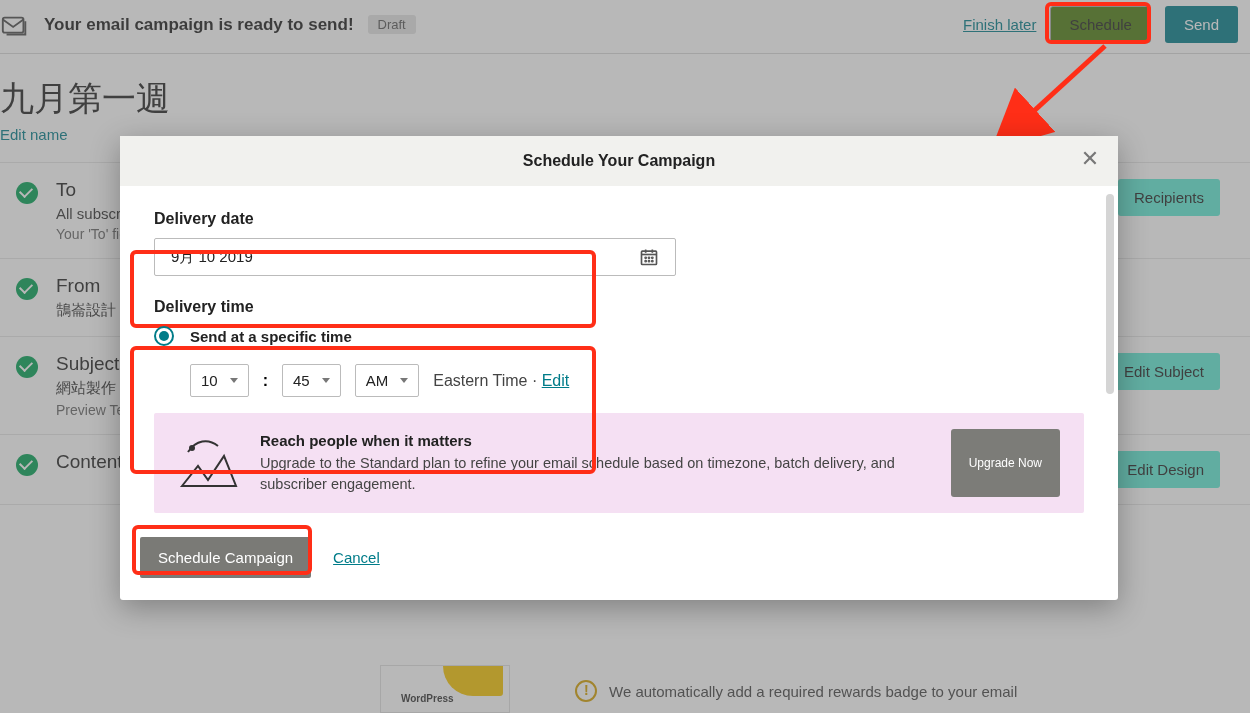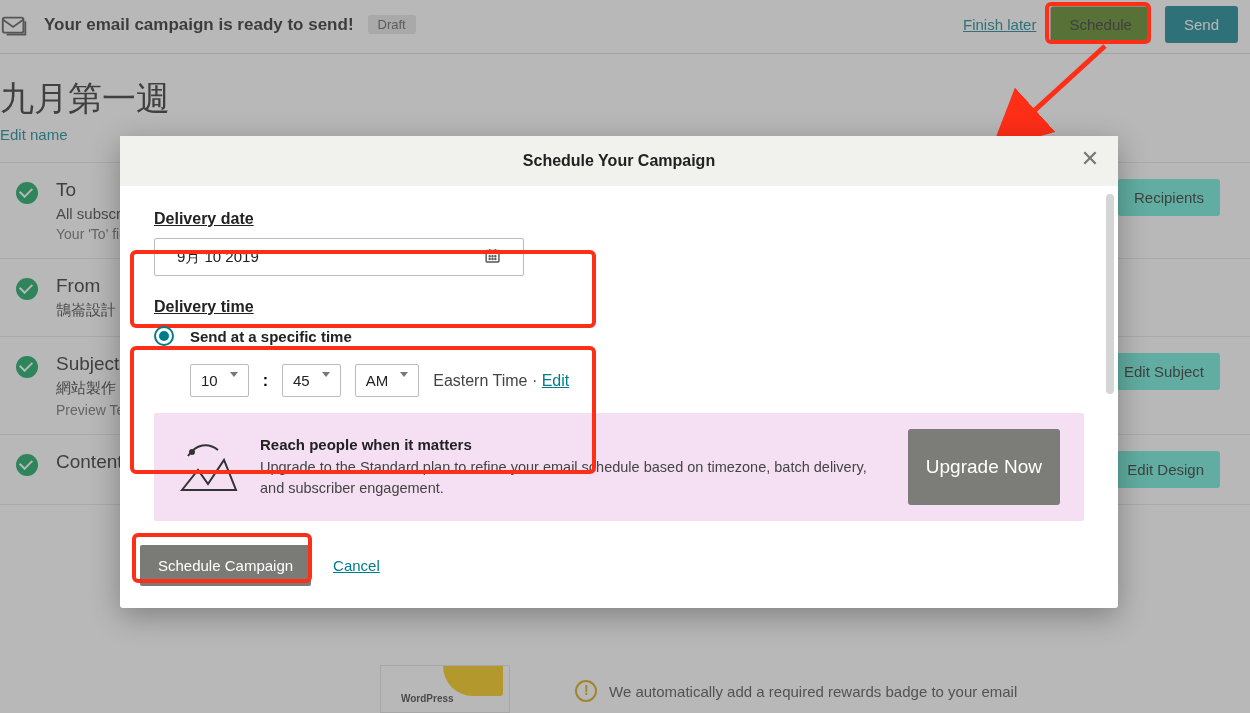--- a/index.html
+++ b/index.html
@@ -42,43 +42,43 @@
 
 
 .modal { position: absolute; left: 120px; top: 136px; width: 998px; background: #fff; border-radius: 3px; box-shadow: 0 8px 30px rgba(0,0,0,0.3); }
 .modal-header { background: #f1f1ee; padding: 16px 20px; display: flex; align-items: center; justify-content: center; position: relative; }
 .modal-header-title { font-size: 16px; font-weight: 600; color: #222; }
 .close-btn { position: absolute; right: 16px; top: 12px; width: 24px; height: 24px; cursor: pointer; color: #777; font-size: 22px; line-height: 22px; text-align: center; }
 .modal-body { padding: 24px 34px 10px 34px; position: relative; }
 .modal-scrollbar { position: absolute; right: 4px; top: 8px; width: 8px; height: 200px; background: #d5d5d5; border-radius: 4px; }
 
 .setup-title { font-size: 30px; color: #222; font-weight: 500; margin-bottom: 16px; }
-.section-label { font-size: 16px; color: #222; font-weight: 600; margin-bottom: 10px; text-decoration: underline; }
-
-.date-input-wrap { display: flex; align-items: center; border: 1px solid #bbb; border-radius: 2px; padding: 8px 22px; width: 370px; justify-content: space-between; }
+.section-label { font-size: 16px; color: #222; font-weight: 600; margin-bottom: 10px; }
+
+.date-input-wrap { display: flex; align-items: center; border: 1px solid #bbb; border-radius: 2px; padding: 8px 16px; width: 522px; justify-content: space-between; }
 .date-input { border: none; outline: none; font-size: 15px; color: #222; width: 360px; }
 .cal-icon { width: 20px; height: 20px; }
 
 .radio-row { display: flex; align-items: center; gap: 16px; margin-bottom: 18px; }
 .radio { width: 20px; height: 20px; border: 2px solid #007C89; border-radius: 50%; position: relative; }
 .radio::after { content: ""; position: absolute; inset: 3px; background: #007C89; border-radius: 50%; }
 .radio-label { font-size: 15px; font-weight: 600; color: #222; }
 
 .time-row { display: flex; align-items: center; gap: 14px; margin-left: 36px; }
-.sel { display: flex; gap: 12px; border: 1px solid #bbb; border-radius: 2px; padding: 7px 10px; font-size: 15px; color: #222; cursor: pointer; }
+.sel { display: flex; align-items: center; gap: 12px; border: 1px solid #bbb; border-radius: 2px; padding: 7px 10px; font-size: 15px; color: #222; cursor: pointer; }
 .colon { font-size: 16px; font-weight: 600; }
 .tz-text { font-size: 16px; color: #444; }
 .tz-edit { color: #007C89; text-decoration: underline; font-size: 16px; }
 
 .promo { display: flex; align-items: center; gap: 20px; background: #f5e0f3; padding: 16px 24px; margin-top: 16px; border-radius: 2px; }
 .promo-img { width: 62px; height: 54px; flex-shrink: 0; }
 .promo-text { flex: 1; }
 .promo-title { font-size: 15px; font-weight: 600; color: #222; margin-bottom: 4px; }
 .promo-sub { font-size: 14.5px; color: #444; line-height: 1.4; }
-.upgrade-btn { background: #7c7c78; color: #fff; border: none; padding: 27px 18px; font-size: 19px; border-radius: 3px; cursor: pointer; }
+.upgrade-btn { background: #7c7c78; color: #fff; border: none; padding: 27px 18px; font-size: 12px; border-radius: 3px; cursor: pointer; }
 
 .modal-footer { padding: 14px 20px 22px 20px; display: flex; align-items: center; gap: 22px; }
 .schedule-campaign-btn { background: #7a7a76; color: #fff; border: none; padding: 12px 18px; font-size: 15px; font-weight: 500; border-radius: 2px; cursor: pointer; }
 .cancel-link { color: #007C89; text-decoration: underline; font-size: 15px; }
 
 
 .hl { position: absolute; border: 4px solid #ff2e17; border-radius: 6px; pointer-events: none; }
 .hl-top { left: 1045px; top: 2px; width: 106px; height: 42px; }
 .hl-date { left: 10px; top: 64px; width: 466px; height: 78px; }
 .hl-time { left: 10px; top: 160px; width: 466px; height: 128px; }

